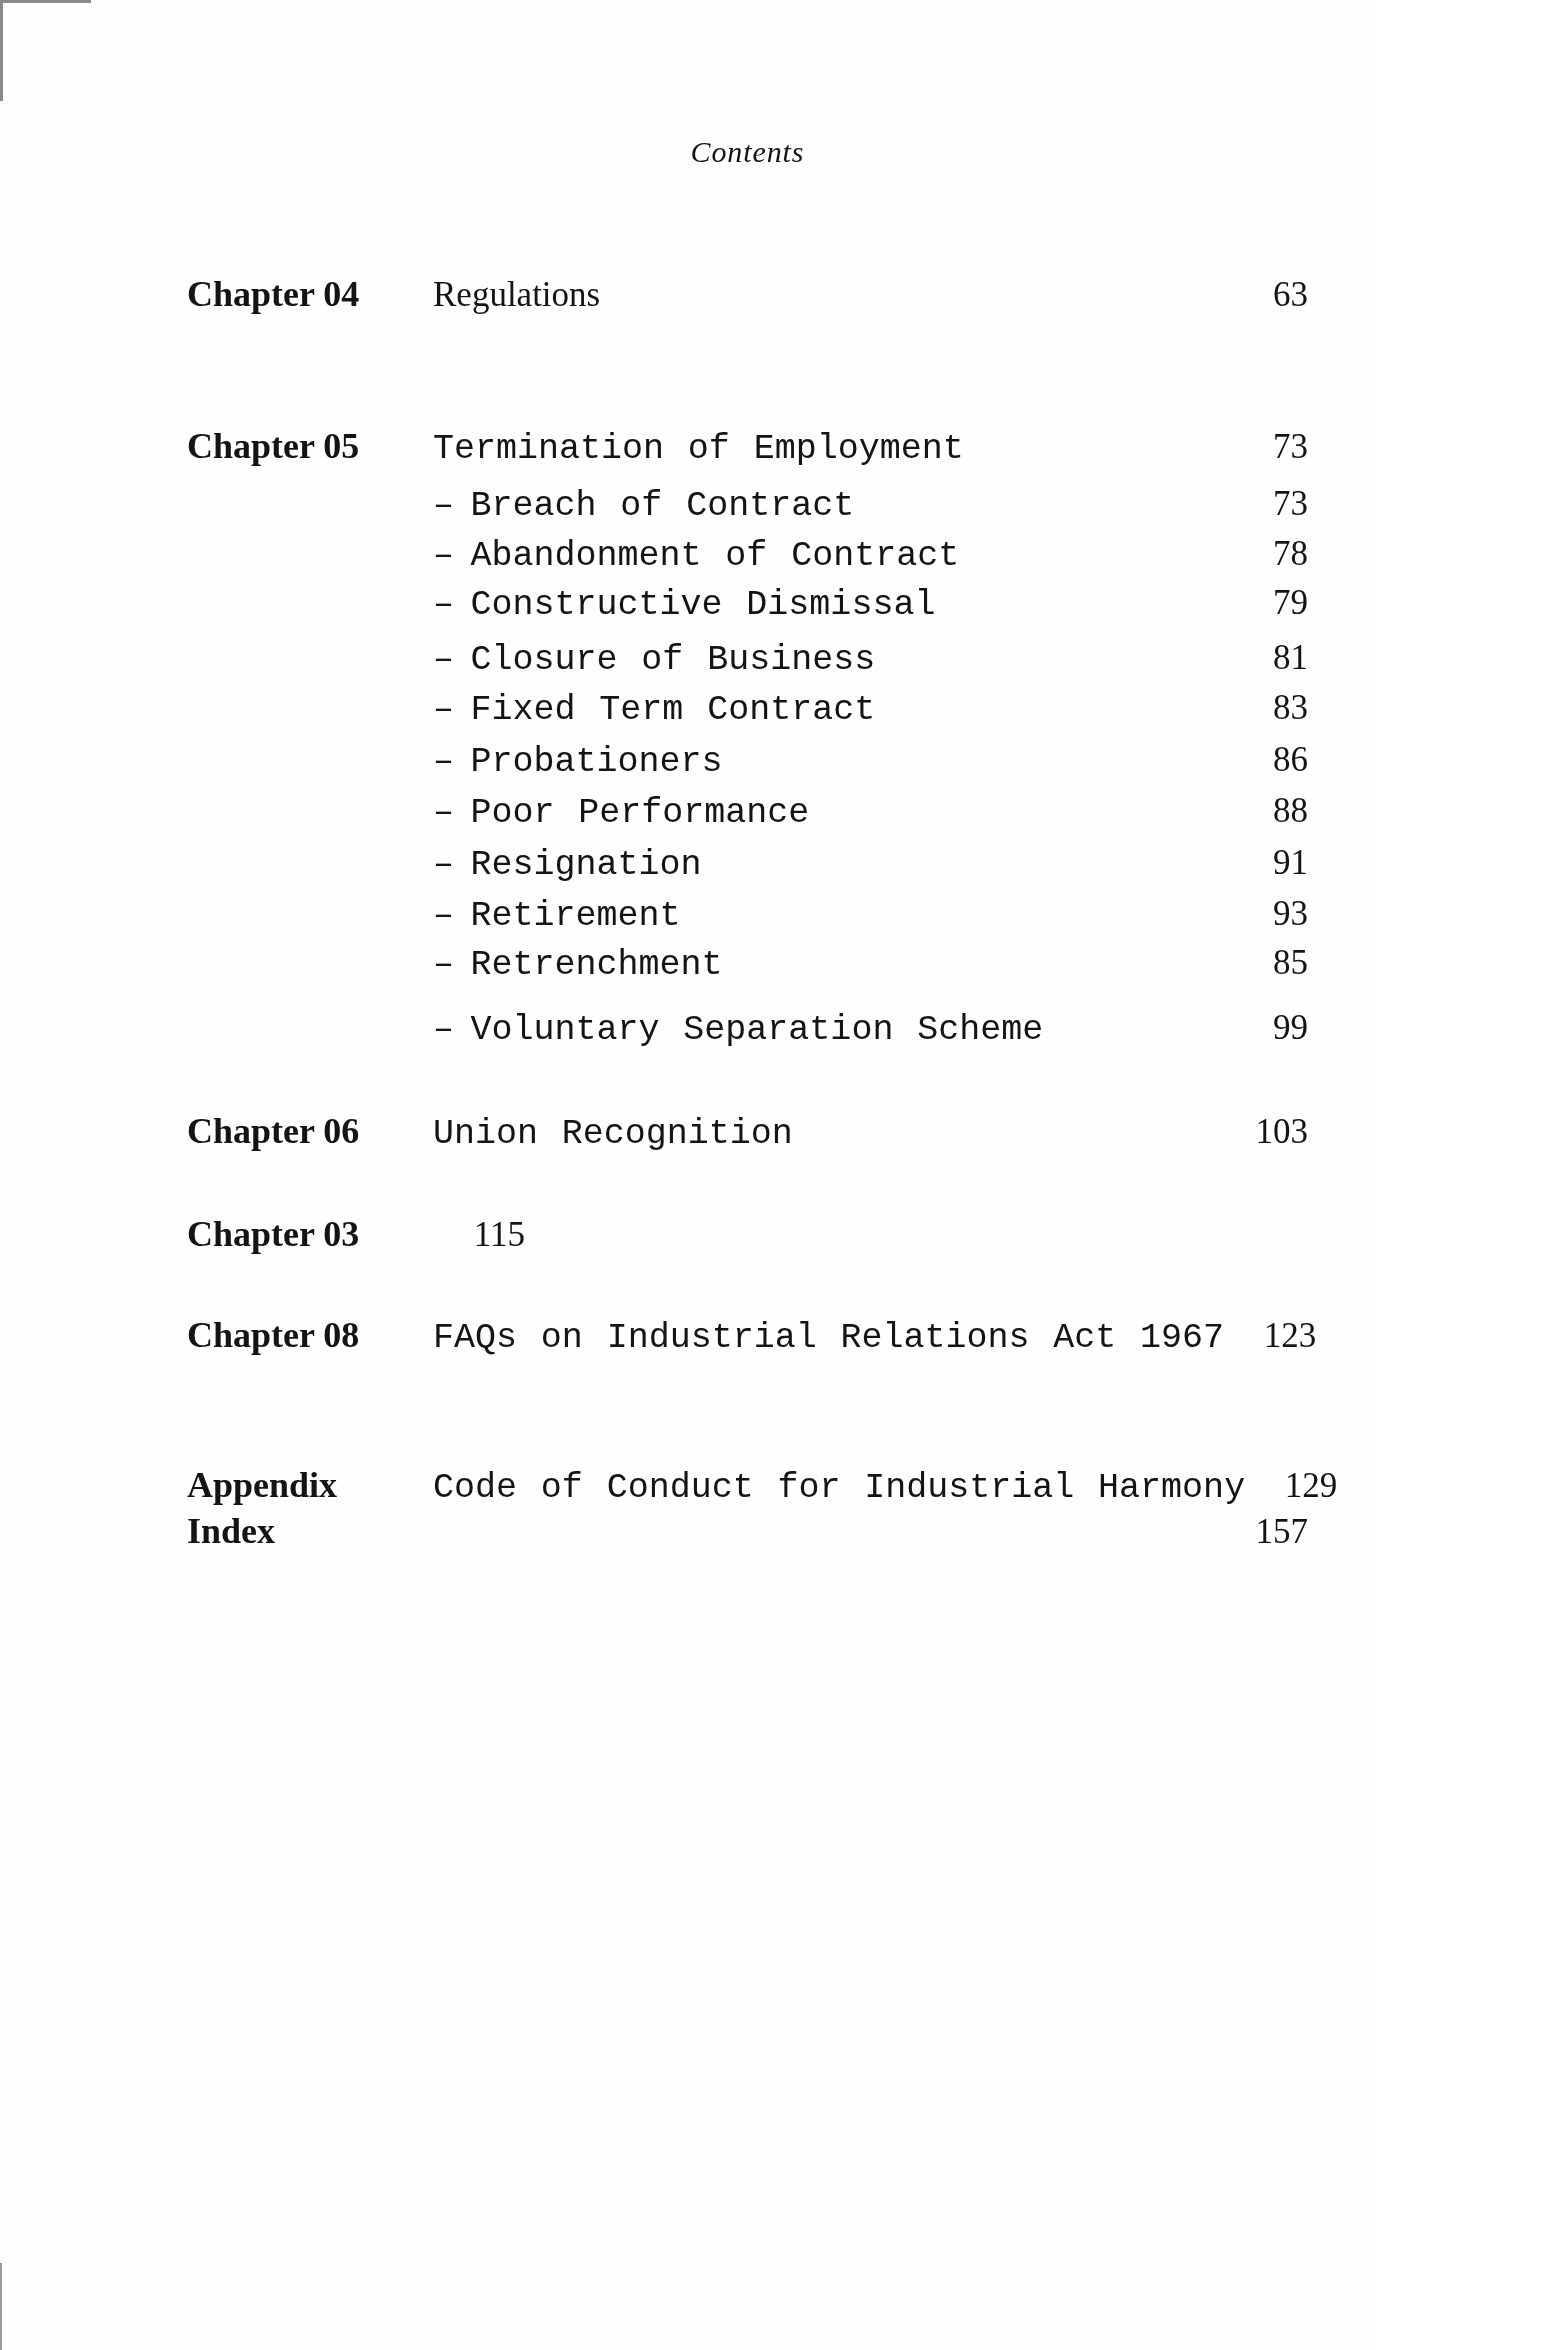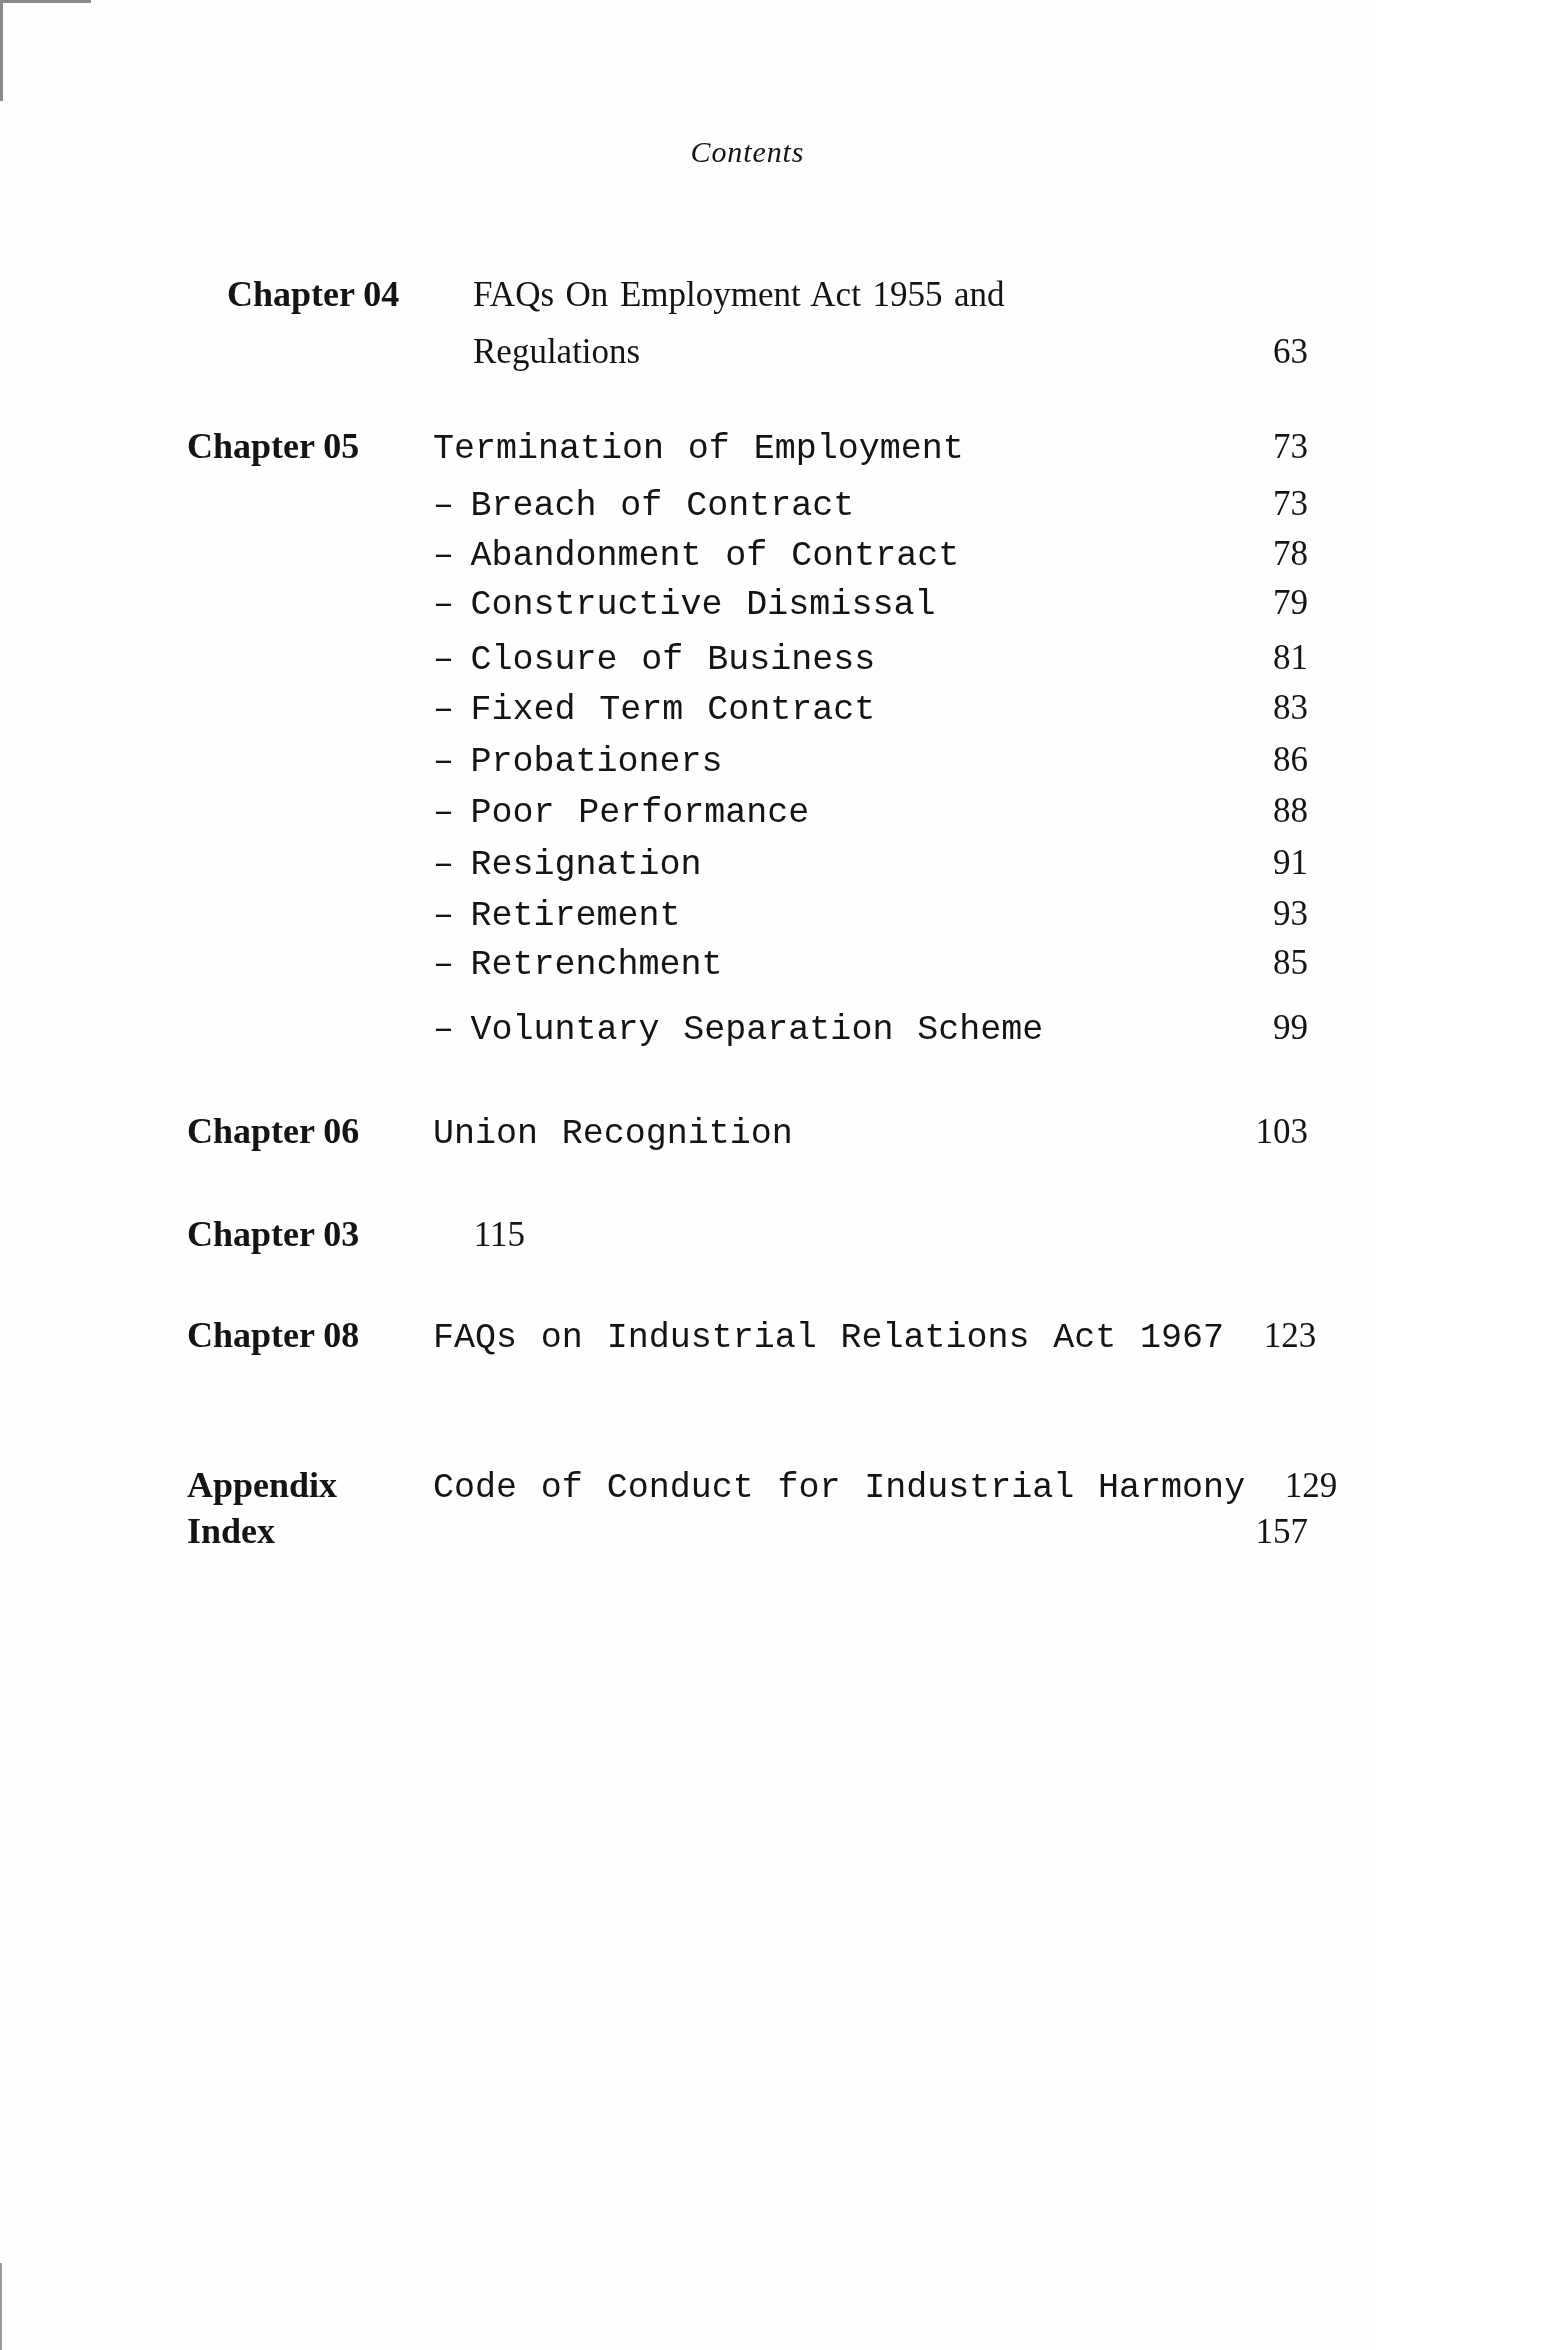--- a/index.html
+++ b/index.html
@@ -57,21 +57,21 @@
   }
   .pagenum {
     flex: 0 0 92px;
     text-align: right;
     font-size: 35px;
     line-height: 48px;
   }
 
   
   .row.twoline { align-items: stretch; }
-  .row.twoline .label { line-height: 57px; align-self: flex-start; margin-left: 40px; }
+  .row.twoline .label { line-height: 57px; align-self: flex-start; }
   .row.twoline .titles { flex: 1 1 auto; }
   .row.twoline .titles .line { display: block; font-size: 35px; line-height: 57px; word-spacing: 0.08em; }
   .row.twoline .pagenum { align-self: flex-end; line-height: 57px; }
 
   
   .row.sub .indent { flex: 0 0 246px; }
   .row.sub .title { display: flex; }
   .dash { margin-right: 16.5px; }
 
   [data-interactable="false"] { cursor: default; }
@@ -85,21 +85,20 @@
   <div class="artifact left-v" data-interactable="false"></div>
   <div class="artifact bottom-v" data-interactable="false"></div>
 
   <div class="heading" data-interactable="false">Contents</div>
 
   <div class="toc" data-interactable="false">
 
     <div class="row twoline" style="top:266px" data-interactable="false">
       <span class="label" data-interactable="false">Chapter 04</span>
       <span class="titles" data-interactable="false">
-        <span class="line" data-interactable="false">FAQs On Employment Act 1955 and</span>
         <span class="line" data-interactable="false">Regulations</span>
       </span>
       <span class="pagenum" data-interactable="false">63</span>
     </div>
 
     <div class="row" style="top:422px" data-interactable="false">
       <span class="label" data-interactable="false">Chapter 05</span>
       <span class="title" data-interactable="false">Termination of Employment</span>
       <span class="pagenum" data-interactable="false">73</span>
     </div>

